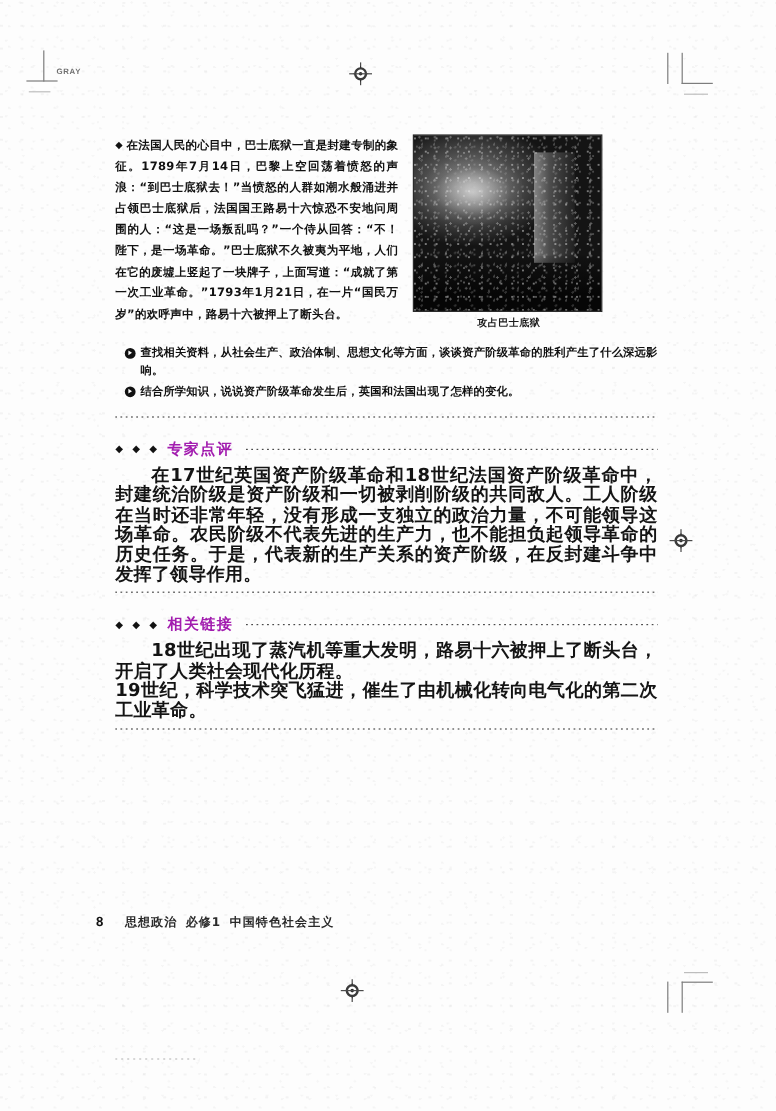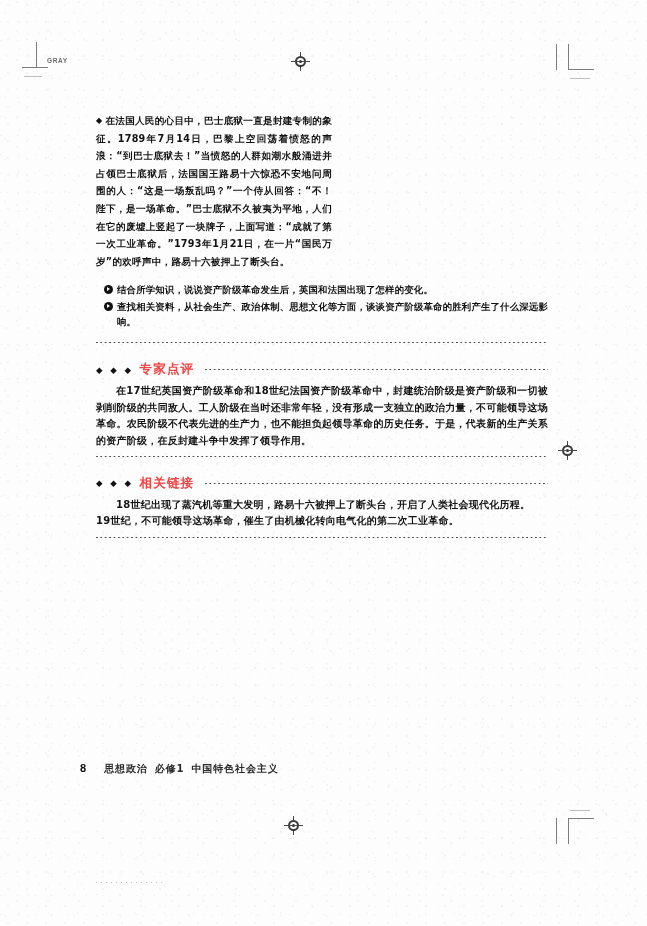--- a/index.html
+++ b/index.html
@@ -250,26 +250,26 @@
     flex: none;
     letter-spacing: 2.5px;
     font-size: 8.5px;
     color: #121212;
   }
   .feature-title {
     flex: none;
     font-size: 12.5px;
     font-weight: 800;
     letter-spacing: 1.2px;
-    color: #ef4444;
+    color: #a21caf;
   }
   .feature-head .dots { flex: 1; margin-left: 5px; }
   .feature-body {
     margin-top: 5px;
-    font-size: 10px;
+    font-size: 15px;
     line-height: 16.4px;
     text-align: justify;
     color: #141414;
     font-weight: 600;
     letter-spacing: .25px;
   }
   .feature-body p { margin: 0; }
   .feature-body .indent { text-indent: 2em; }
   .feature .dots-bottom { margin-top: 7px; }
 
@@ -350,30 +350,39 @@
       <span class="core"></span>
   </div>
 
   <div class="tick-row"></div>
 
   <div id="content">
 
     <div class="story-row">
       <div class="story-text cn"><span class="lead-diamond">◆</span><span>在法国人民的心目中，巴士底狱一直是封建专制的象征。1789年7月14日，巴黎上空回荡着愤怒的声浪：“到巴士底狱去！”当愤怒的人群如潮水般涌进并占领巴士底狱后，法国国王路易十六惊恐不安地问周围的人：“这是一场叛乱吗？”一个侍从回答：“不！陛下，是一场革命。”巴士底狱不久被夷为平地，人们在它的废墟上竖起了一块牌子，上面写道：“成就了第一次工业革命。”1793年1月21日，在一片“国民万岁”的欢呼声中，路易十六被押上了断头台。</span></div>
 
+      <div class="photo-wrap">
+        <div class="photo">
+          <div class="haze"></div>
+          <div class="tower"></div>
+          <div class="ground"></div>
+          <div class="speck"></div>
+        </div>
+        <div class="photo-cap cn">攻占巴士底狱</div>
+      </div>
     </div>
 
     <div class="questions">
       <div class="q-item">
         <span class="q-bullet"></span>
-        <span class="q-text cn">结合所学知识，说说资产阶级革命发生后，英国和法国出现了怎样的变化。</span>
+        <span class="q-text cn">查找相关资料，从社会生产、政治体制、思想文化等方面，谈谈资产阶级革命的胜利产生了什么深远影响。</span>
       </div>
       <div class="q-item">
         <span class="q-bullet"></span>
-        <span class="q-text cn">查找相关资料，从社会生产、政治体制、思想文化等方面，谈谈资产阶级革命的胜利产生了什么深远影响。</span>
+        <span class="q-text cn">结合所学知识，说说资产阶级革命发生后，英国和法国出现了怎样的变化。</span>
       </div>
     </div>
 
     <div class="dots dots-gap-top"></div>
 
 
     <div class="feature">
       <div class="feature-head">
         <span class="diamonds">◆ ◆ ◆</span>
         <span class="feature-title cn">专家点评</span>
@@ -387,21 +396,21 @@
 
 
     <div class="feature">
       <div class="feature-head">
         <span class="diamonds">◆ ◆ ◆</span>
         <span class="feature-title cn">相关链接</span>
         <span class="dots"></span>
       </div>
       <div class="feature-body cn">
         <p class="indent">18世纪出现了蒸汽机等重大发明，路易十六被押上了断头台，开启了人类社会现代化历程。</p>
-        <p>19世纪，不可能领导这场革命，催生了由机械化转向电气化的第二次工业革命。</p>
+        <p>19世纪，科学技术突飞猛进，催生了由机械化转向电气化的第二次工业革命。</p>
       </div>
       <div class="dots dots-bottom"></div>
     </div>
 
   </div>
 
   <div id="footer">
     <span class="pageno">8</span>
     <span class="fline cn">
       <span>思想政治</span><span>必修1</span><span>中国特色社会主义</span>

